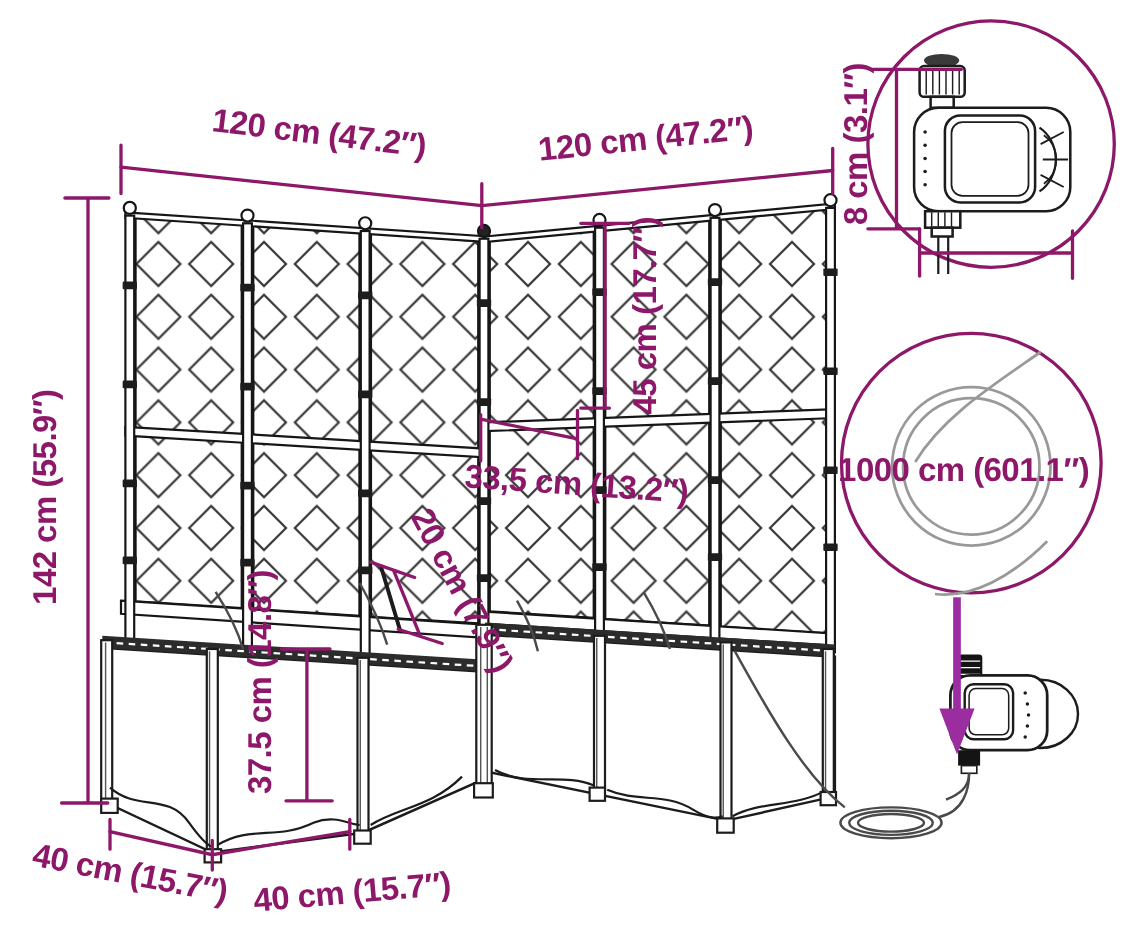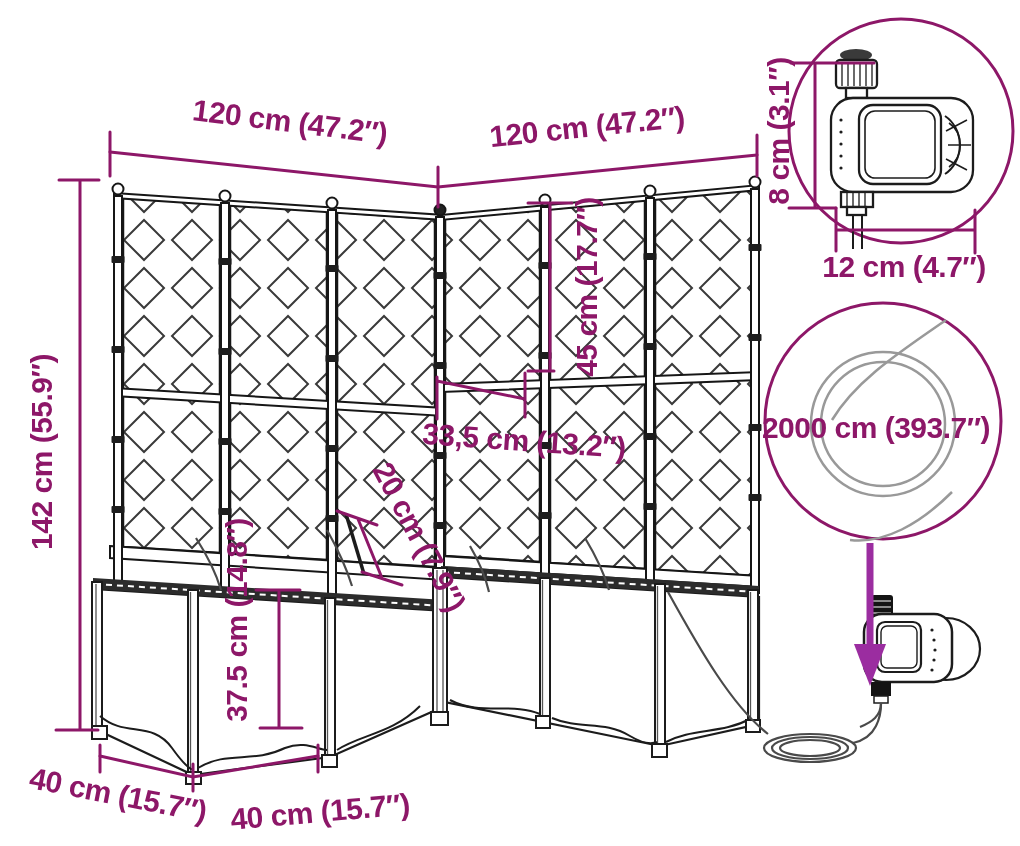--- a/index.html
+++ b/index.html
@@ -231,16 +231,15 @@
 <div class="dim-label" style="left:290px;top:122px;--r:7deg">120 cm (47.2″)</div>
 <div class="dim-label" style="left:587px;top:127px;--r:-6deg">120 cm (47.2″)</div>
 <div class="dim-label" style="left:42px;top:452px;--r:-90deg">142 cm (55.9″)</div>
 <div class="dim-label" style="left:587px;top:287px;--r:-90deg">45 cm (17.7″)</div>
 <div class="dim-label" style="left:524px;top:441px;--r:4deg">33,5 cm (13.2″)</div>
 <div class="dim-label" style="left:419px;top:537px;--r:62deg">20 cm (7.9″)</div>
 <div class="dim-label" style="left:237px;top:620px;--r:-90deg">37.5 cm (14.8″)</div>
 <div class="dim-label" style="left:118px;top:795px;--r:11deg">40 cm (15.7″)</div>
 <div class="dim-label" style="left:320px;top:812px;--r:-5deg">40 cm (15.7″)</div>
 <div class="dim-label" style="left:779px;top:131px;--r:-90deg">8 cm (3.1″)</div>
-<div class="dim-label" style="left:904px;top:267px;--r:0deg">12 cm (4.7″)</div>
-<div class="dim-label" style="left:876px;top:428px;--r:0deg">2000 cm (393.7″)</div>
+<div class="dim-label" style="left:876px;top:428px;--r:0deg">1000 cm (601.1″)</div>
 
 </div>
 
 </body></html>

